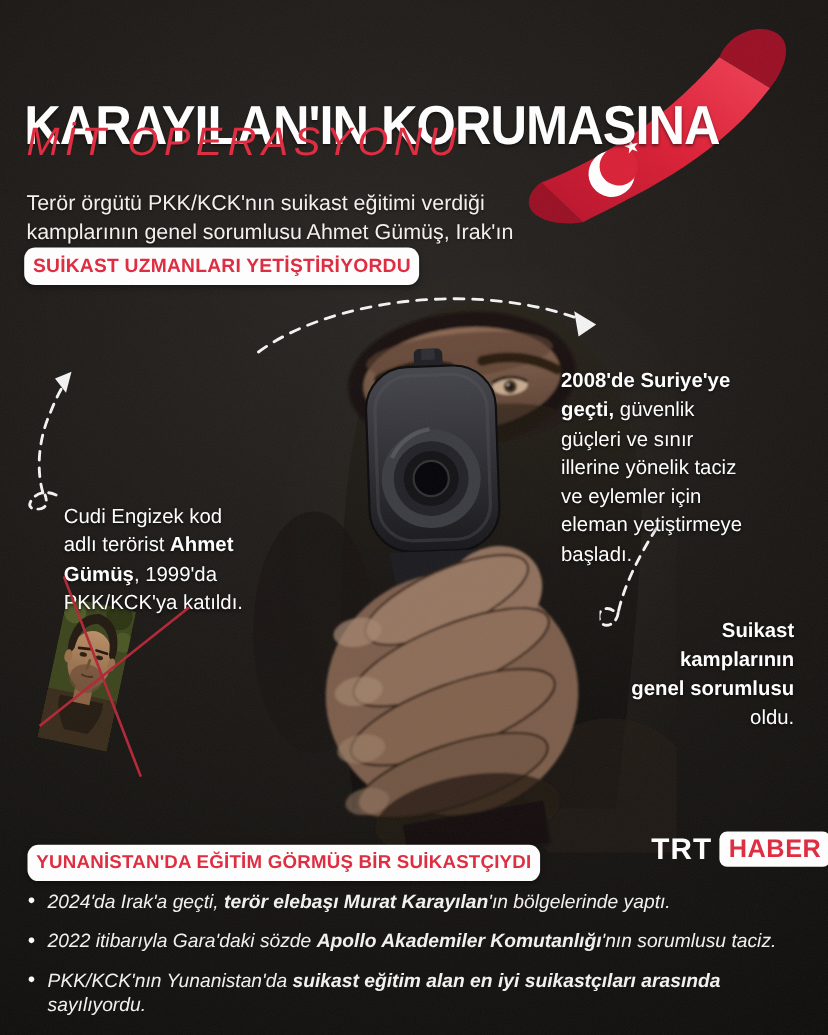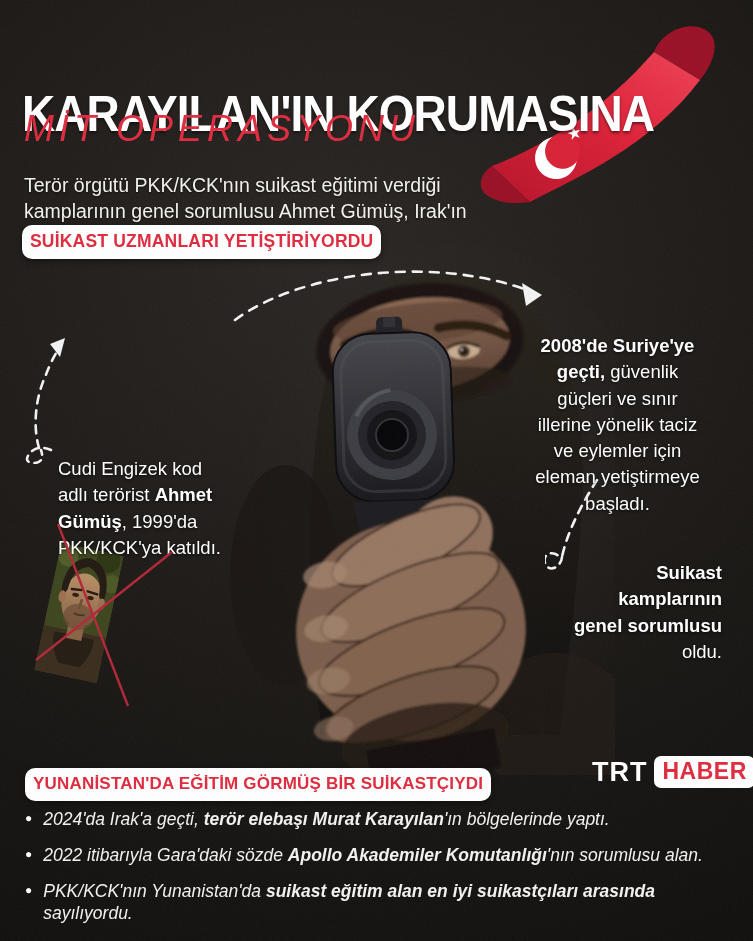--- a/index.html
+++ b/index.html
@@ -31,21 +31,21 @@
     box-shadow:0 2px 6px rgba(0,0,0,.5);
   }
   .badge-top{left:22px;top:225px;font-size:17.5px;}
   .badge-bottom{left:25px;top:768px;font-size:17px;}
   
   .callout{font-size:18.5px;line-height:1.42;white-space:pre-line;z-index:5;
     text-shadow:0 1px 3px rgba(0,0,0,.8);}
   .callout b{font-weight:800;}
   .co-activity{left:80px;top:318px;width:245px;}
   .co-codename{left:58px;top:456px;width:220px;}
-  .co-syria{top:333px;right:28px;width:215px;text-align:center;}
+  .co-syria{top:333px;right:28px;width:215px;text-align:left;}
   .co-camps{top:560px;right:31px;width:210px;text-align:right;}
   
   .bullets{left:25px;top:808px;width:718px;z-index:7;}
   .bullet-row{display:flex;gap:11px;font-size:17.5px;font-style:italic;
     line-height:1.3;margin-bottom:13px;color:#f4f2ef;}
   .bullet-row .dot{font-style:normal;font-size:12px;line-height:1.7;color:#fff;}
   .bullet-row .txt{white-space:pre-line;}
   .bullet-row b{font-weight:800;}
   
   .logo{left:592px;top:756px;display:flex;align-items:center;gap:7px;z-index:7;}
@@ -258,21 +258,21 @@
     <span class="haber">HABER</span>
   </div>
 
   <div class="abs bullets">
     <div class="bullet-row">
       <span class="dot">●</span>
       <span class="txt"><span>2024'da Irak'a geçti, </span><b>terör elebaşı Murat Karayılan</b><span>'ın bölgelerinde yaptı.</span></span>
     </div>
     <div class="bullet-row">
       <span class="dot">●</span>
-      <span class="txt"><span>2022 itibarıyla Gara'daki sözde </span><b>Apollo Akademiler Komutanlığı</b><span>'nın sorumlusu alan.</span></span>
+      <span class="txt"><span>2022 itibarıyla Gara'daki sözde </span><b>Apollo Akademiler Komutanlığı</b><span>'nın sorumlusu taciz.</span></span>
     </div>
     <div class="bullet-row">
       <span class="dot">●</span>
       <span class="txt"><span>PKK/KCK'nın Yunanistan'da </span><b>suikast eğitim alan en iyi suikastçıları arasında</b><span>
 sayılıyordu.</span></span>
     </div>
   </div>
 
   <svg class="abs noise" width="753" height="941">
     <filter id="grain">

